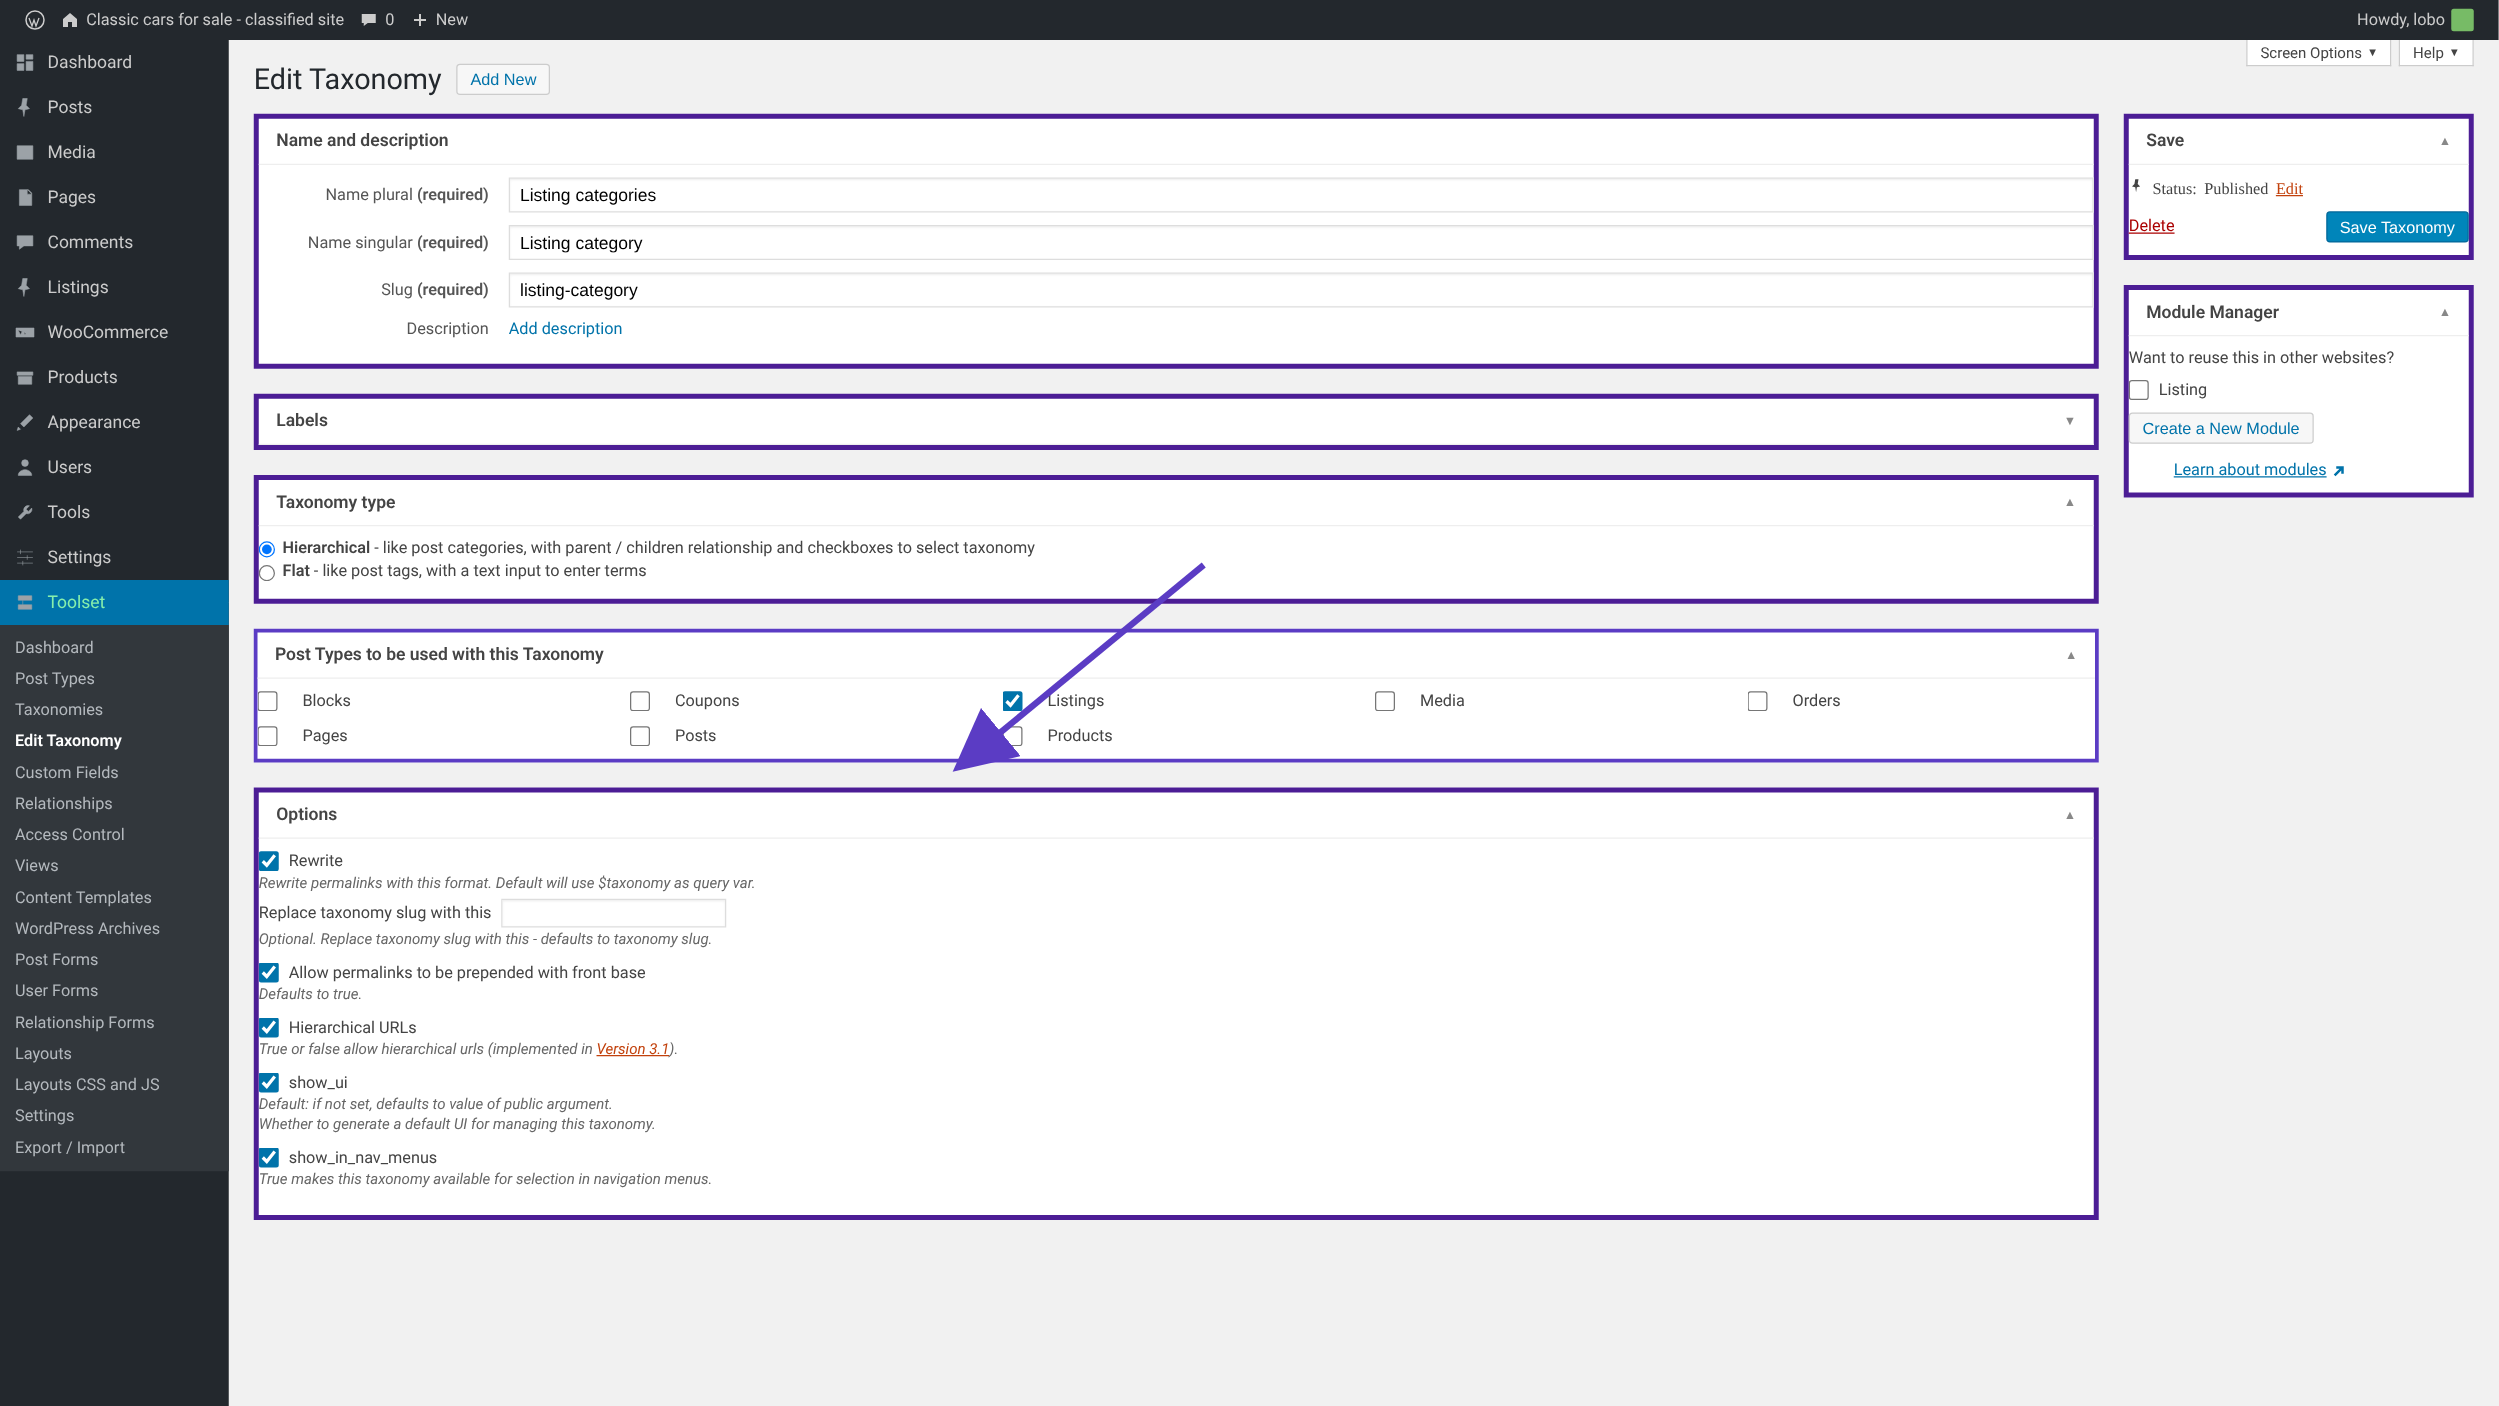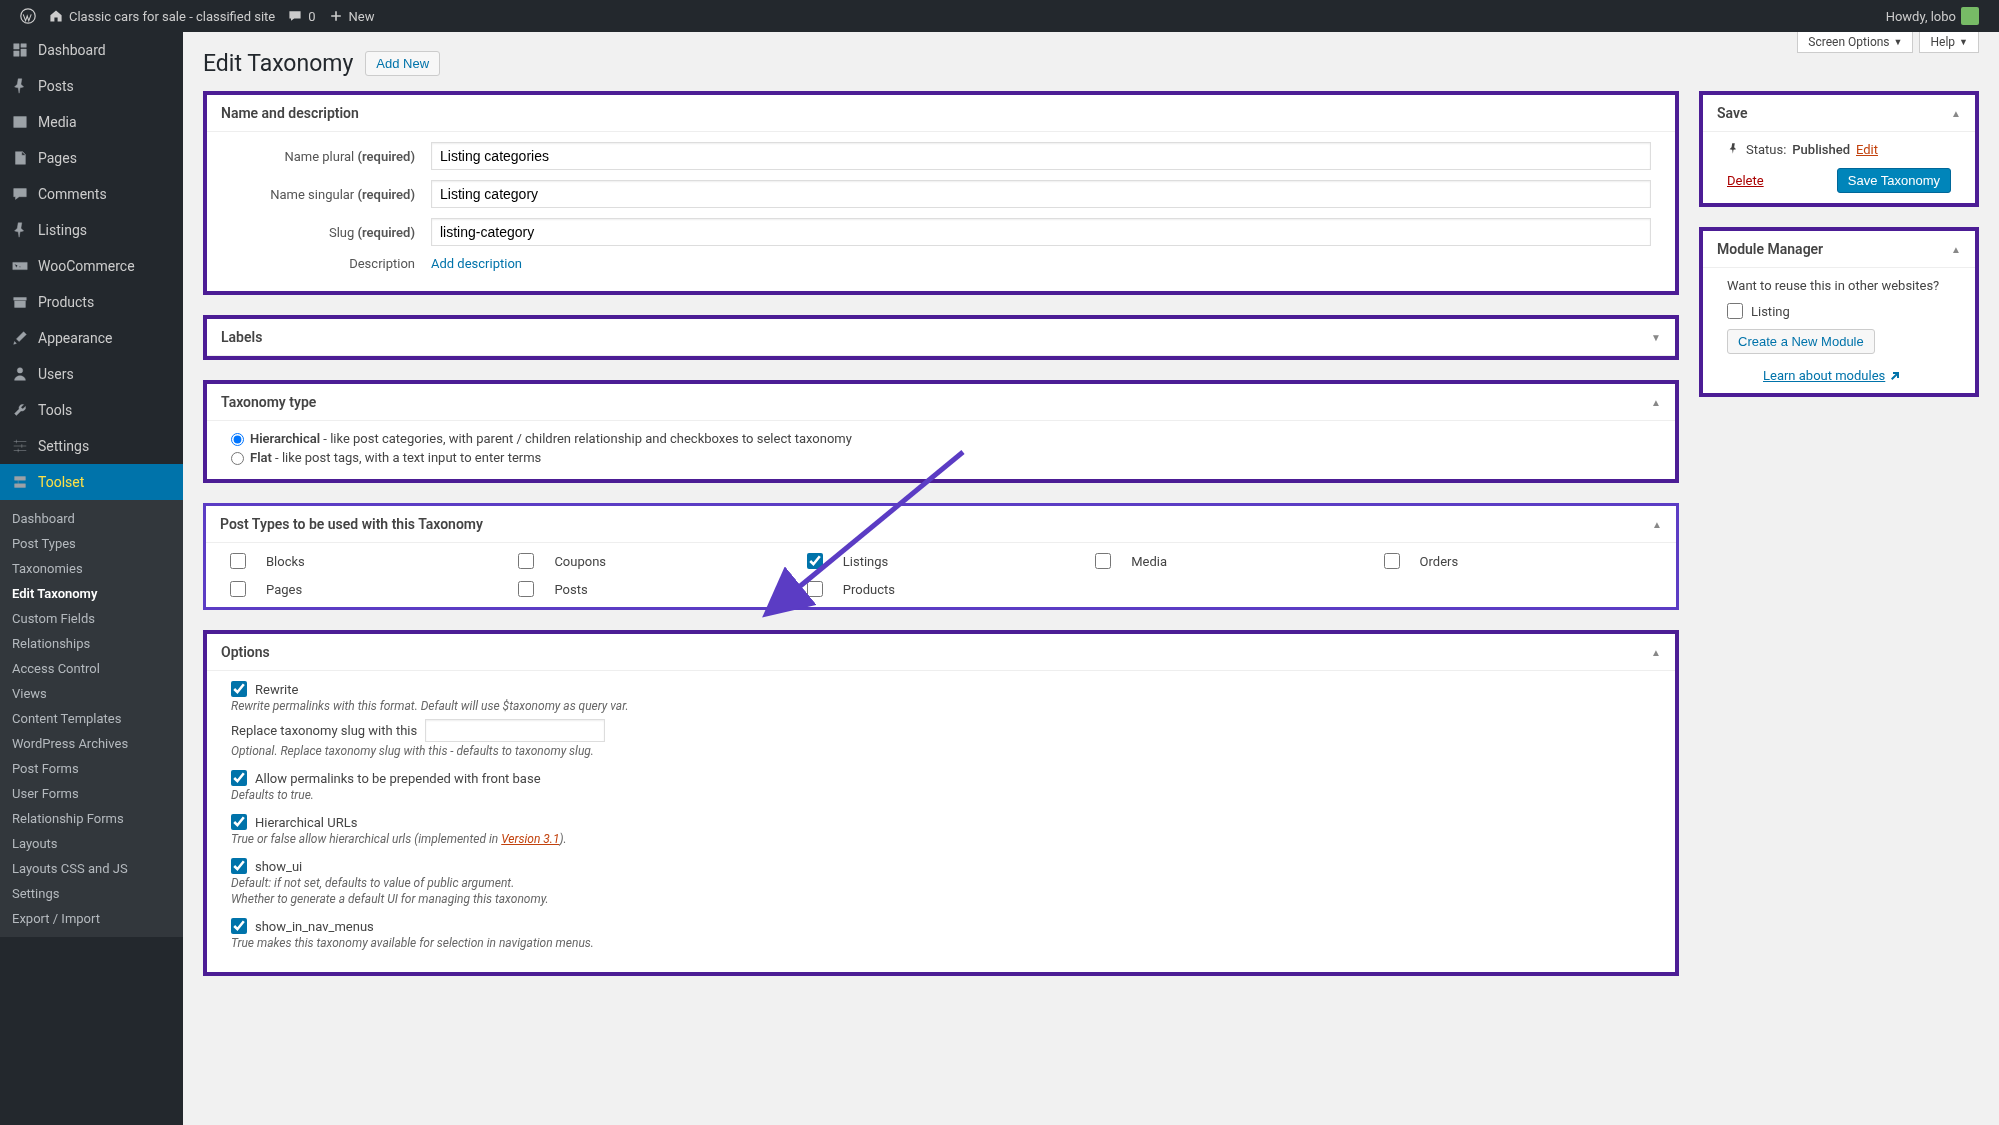--- a/index.html
+++ b/index.html
@@ -12,21 +12,21 @@
 .admin-bar-item { display: flex; align-items: center; gap: 5px; color: #ccc; cursor: pointer; }
 .admin-bar .icon { width: 16px; height: 16px; display: inline-flex; align-items: center; justify-content: center; }
 .avatar { width: 18px; height: 18px; background: #7b6; border-radius: 2px; }
 
 
 .wrap { display: flex; min-height: calc(100vh - 32px); }
 .sidebar { width: 183px; background: #23282d; color: #eee; font-size: 14px; }
 .sidebar-menu { list-style: none; }
 .sidebar-item { display: flex; align-items: center; gap: 8px; padding: 8px 10px; color: #ccc; cursor: pointer; }
 .sidebar-item .icon { width: 20px; height: 20px; display: flex; align-items: center; justify-content: center; color: #9ca2a7; }
-.sidebar-item.current { background: #0073aa; color: #fde047; position: relative; }
+.sidebar-item.current { background: #0073aa; color: #86efac; position: relative; }
 .sidebar-item.current::after { content: ""; position: absolute; right: -8px; top: 50%; transform: translateY(-50%); border: 8px solid transparent; border-right-color: #f1f1f1; }
 .sidebar-sub { list-style: none; background: #32373c; padding: 6px 0; }
 .sidebar-sub-item { padding: 5px 12px; color: #b4b9be; cursor: pointer; font-size: 13px; }
 .sidebar-sub-item.active { color: #fff; font-weight: 600; }
 
 
 .content { flex: 1; padding: 10px 20px 40px 20px; position: relative; }
 .top-right-tabs { position: absolute; top: 0; right: 20px; display: flex; gap: 6px; }
 .tr-tab { background: #fff; border: 1px solid #ccc; border-top: none; padding: 3px 10px; font-size: 12px; cursor: pointer; display: flex; align-items: center; gap: 4px; }
 .tr-tab .caret { font-size: 9px; }
@@ -35,21 +35,21 @@
 .btn { background: #f7f7f7; border: 1px solid #ccc; padding: 4px 10px; font-size: 13px; cursor: pointer; border-radius: 3px; color: #0073aa; }
 .btn-primary { background: #0085ba; border-color: #006799; color: #fff; font-weight: 500; }
 
 .columns { display: flex; gap: 20px; }
 .col-main { flex: 1; }
 .col-side { width: 280px; }
 
 .postbox { background: #fff; border: 4px solid #4c1d95; margin-bottom: 20px; }
 .postbox-header { padding: 10px 14px; border-bottom: 1px solid #eee; font-size: 14px; font-weight: 600; display: flex; justify-content: space-between; align-items: center; cursor: pointer; }
 .postbox-header .toggle { font-size: 10px; color: #888; }
-.postbox-body { padding: 10px 24px; }
+.postbox-body { padding: 10px 0; }
 .postbox.highlight { border: 3px solid #5b3cc4; }
 
 
 .form-row { display: flex; align-items: center; margin-bottom: 10px; }
 .form-row label { width: 200px; text-align: right; padding-right: 16px; font-size: 13px; color: #555; }
 .form-row label strong { font-weight: 600; }
 .form-row input[type=text] { flex: 1; border: 1px solid #ddd; padding: 5px 8px; font-size: 14px; background: #fff; box-shadow: inset 0 1px 2px rgba(0,0,0,.07); }
 .form-row .field-wrap { flex: 1; }
 .desc-link { color: #0073aa; font-size: 13px; cursor: pointer; }
 
@@ -64,21 +64,21 @@
 .check-grid input[type=checkbox], .opt-row input[type=checkbox], .side-check input[type=checkbox] { width: 16px; height: 16px; accent-color: #0073aa; }
 
 
 .opt-row { margin-bottom: 12px; }
 .opt-row label { display: flex; align-items: center; gap: 8px; font-size: 13px; }
 .opt-row .help { font-style: italic; color: #666; font-size: 12px; margin-top: 2px; }
 .opt-sub { margin-top: 6px; display: flex; align-items: center; gap: 8px; }
 .opt-sub input[type=text] { border: 1px solid #ddd; padding: 3px 6px; width: 180px; box-shadow: inset 0 1px 2px rgba(0,0,0,.07); }
 
 
-.side-status { font-size: 13px; margin-bottom: 8px; display: flex; align-items: flex-start; gap: 6px; }
+.side-status { font-size: 13px; margin-bottom: 8px; display: flex; align-items: flex-end; gap: 6px; font-family: Liberation Serif, serif; }
 .side-actions { display: flex; justify-content: space-between; align-items: center; margin-top: 10px; }
 .delete-link { color: #a00; text-decoration: underline; cursor: pointer; }
 .side-check { display: flex; align-items: center; gap: 8px; margin: 10px 0; font-size: 13px; }
 .learn-link { color: #0073aa; text-decoration: underline; display: inline-flex; align-items: center; gap: 4px; font-size: 13px; margin-left: 36px; }
 .ext-icon { width: 12px; height: 12px; }
 
 
 .arrow-annot { position: absolute; pointer-events: none; }
 .arrow-annot svg { overflow: visible; }
 

